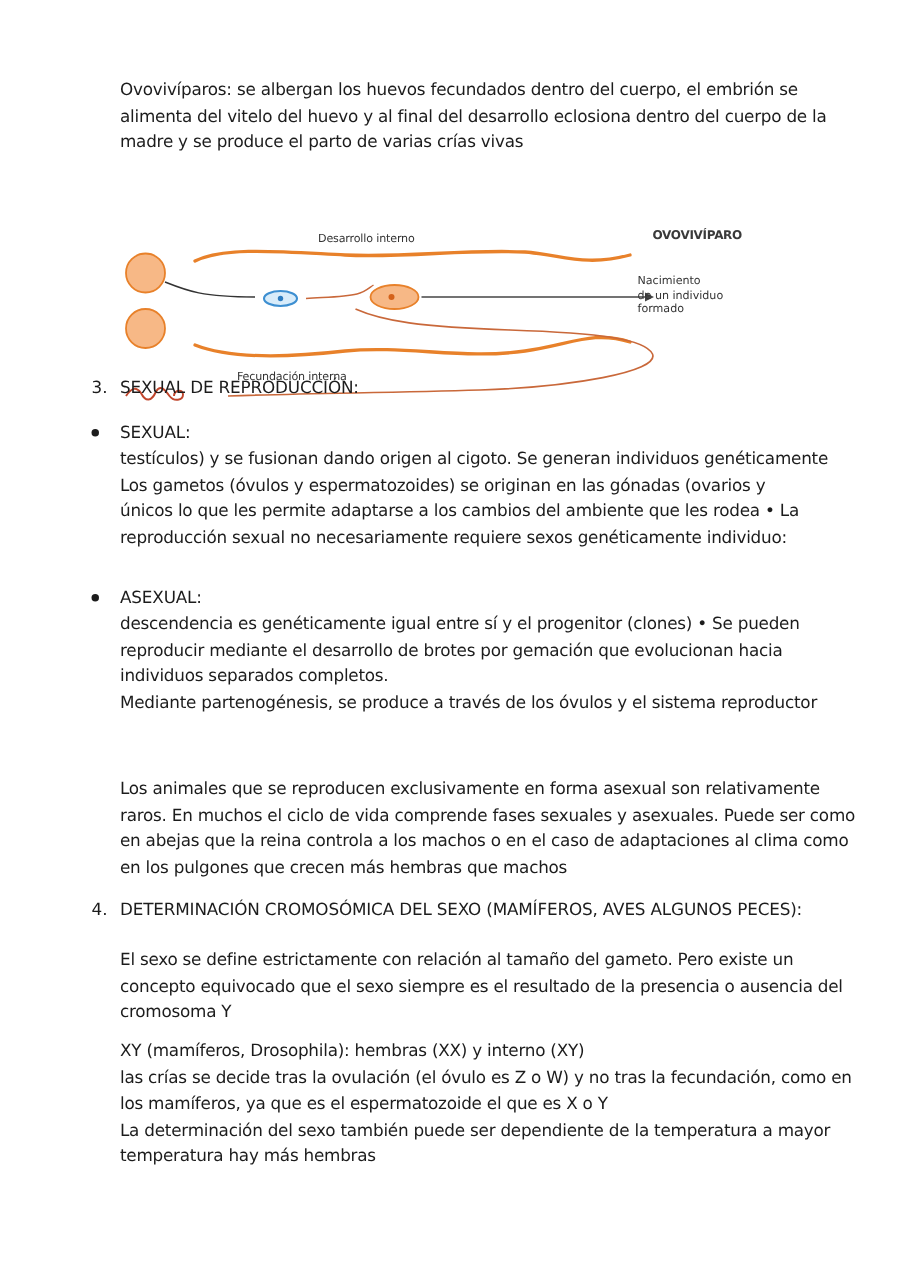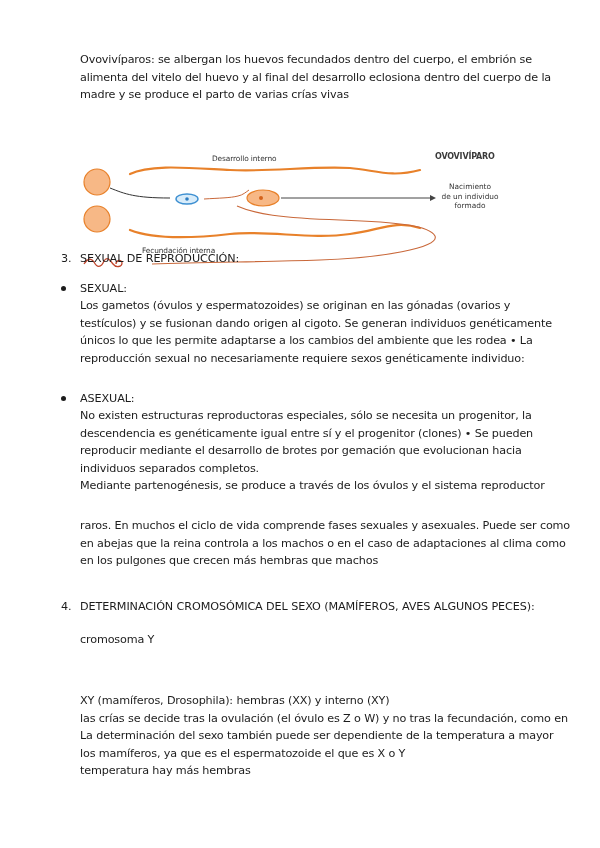--- a/index.html
+++ b/index.html
@@ -72,21 +72,21 @@
       font-size: 8px;
       font-weight: bold;
       color: #3a3a3a;
       letter-spacing: -0.2px;
       white-space: nowrap;
     }
     .dnote {
       position: absolute;
       font-size: 7.4px;
       color: #333;
-      text-align: center;
+      text-align: left;
       line-height: 9.6px;
       width: 90px;
     }
   </style>
 </head>
 <body>
 
 <div class="page">
 
   <p class="para" style="top:51px;">
@@ -116,65 +116,67 @@
       <circle cx="181" cy="50" r="2" fill="#d4621a"></circle>
 
       <line x1="201" y1="50" x2="350" y2="50" stroke="#444" stroke-width="1"></line>
       <polygon points="350,47 356,50 350,53" fill="#444"></polygon>
 
       <path d="M157 58 C 175 66, 200 70, 260 72 C 320 74, 350 78, 355 88 C 360 100, 300 110, 240 112 C 180 114, 130 114, 72 116" fill="none" stroke="#c9683a" stroke-width="1.1"></path>
 
       <path d="M4 116 C 8 110, 11 110, 14 114 C 17 120, 21 120, 24 113 C 27 108, 30 112, 33 116 C 36 120, 42 119, 42 115 C 42 111, 36 112, 36 116" fill="none" stroke="#c0462d" stroke-width="1.3"></path>
     </svg>
     <span class="dlabel" style="left:132px; top:6px;">Desarrollo interno</span>
-    <span class="dlabel" style="left:62px; top:98px;">Fecundación interna</span>
+    <span class="dlabel" style="left:78px; top:98px;">Fecundación interna</span>
     <span class="dtitle" style="left:355px; top:4px;">OVOVIVÍPARO</span>
     <div class="dnote" style="left:345px; top:34px;">
       <div>Nacimiento</div>
       <div>de un individuo</div>
       <div>formado</div>
     </div>
   </div>
 
   <span class="num" style="top:250px;">3.</span>
   <span class="heading" style="left:80px; top:250px;">SEXUAL DE REPRODUCCIÓN:</span>
 
   <span class="bullet" style="top:286px;"></span>
   <span class="heading" style="left:80px; top:280px;">SEXUAL:</span>
   <p class="para" style="top:297px;">
+    <span class="line">testículos) y se fusionan dando origen al cigoto. Se generan individuos genéticamente</span>
     <span class="line">Los gametos (óvulos y espermatozoides) se originan en las gónadas (ovarios y</span>
-    <span class="line">testículos) y se fusionan dando origen al cigoto. Se generan individuos genéticamente</span>
     <span class="line">únicos lo que les permite adaptarse a los cambios del ambiente que les rodea • La</span>
     <span class="line">reproducción sexual no necesariamente requiere sexos genéticamente individuo:</span>
   </p>
 
   <span class="bullet" style="top:396px;"></span>
   <span class="heading" style="left:80px; top:390px;">ASEXUAL:</span>
   <p class="para" style="top:407px;">
-    <span class="line">No existen estructuras reproductoras especiales, sólo se necesita un progenitor, la</span>
     <span class="line">descendencia es genéticamente igual entre sí y el progenitor (clones) • Se pueden</span>
     <span class="line">reproducir mediante el desarrollo de brotes por gemación que evolucionan hacia</span>
     <span class="line">individuos separados completos.</span>
     <span class="line">Mediante partenogénesis, se produce a través de los óvulos y el sistema reproductor</span>
   </p>
 
   <p class="para" style="top:517px;">
+    <span class="line">Los animales que se reproducen exclusivamente en forma asexual son relativamente</span>
     <span class="line">raros. En muchos el ciclo de vida comprende fases sexuales y asexuales. Puede ser como</span>
     <span class="line">en abejas que la reina controla a los machos o en el caso de adaptaciones al clima como</span>
     <span class="line">en los pulgones que crecen más hembras que machos</span>
   </p>
 
   <span class="num" style="top:598px;">4.</span>
   <span class="heading" style="left:80px; top:598px;">DETERMINACIÓN CROMOSÓMICA DEL SEXO (MAMÍFEROS, AVES ALGUNOS PECES):</span>
 
   <p class="para" style="top:631px;">
+    <span class="line">El sexo se define estrictamente con relación al tamaño del gameto. Pero existe un</span>
+    <span class="line">concepto equivocado que el sexo siempre es el resultado de la presencia o ausencia del</span>
     <span class="line">cromosoma Y</span>
   </p>
 
   <p class="para" style="top:692px;">
     <span class="line">XY (mamíferos, Drosophila): hembras (XX) y interno (XY)</span>
     <span class="line">las crías se decide tras la ovulación (el óvulo es Z o W) y no tras la fecundación, como en</span>
+    <span class="line">los mamíferos, ya que es el espermatozoide el que es X o Y</span>
     <span class="line">La determinación del sexo también puede ser dependiente de la temperatura a mayor</span>
-    <span class="line">los mamíferos, ya que es el espermatozoide el que es X o Y</span>
     <span class="line">temperatura hay más hembras</span>
   </p>
 
 </div>
 
 </body></html>

